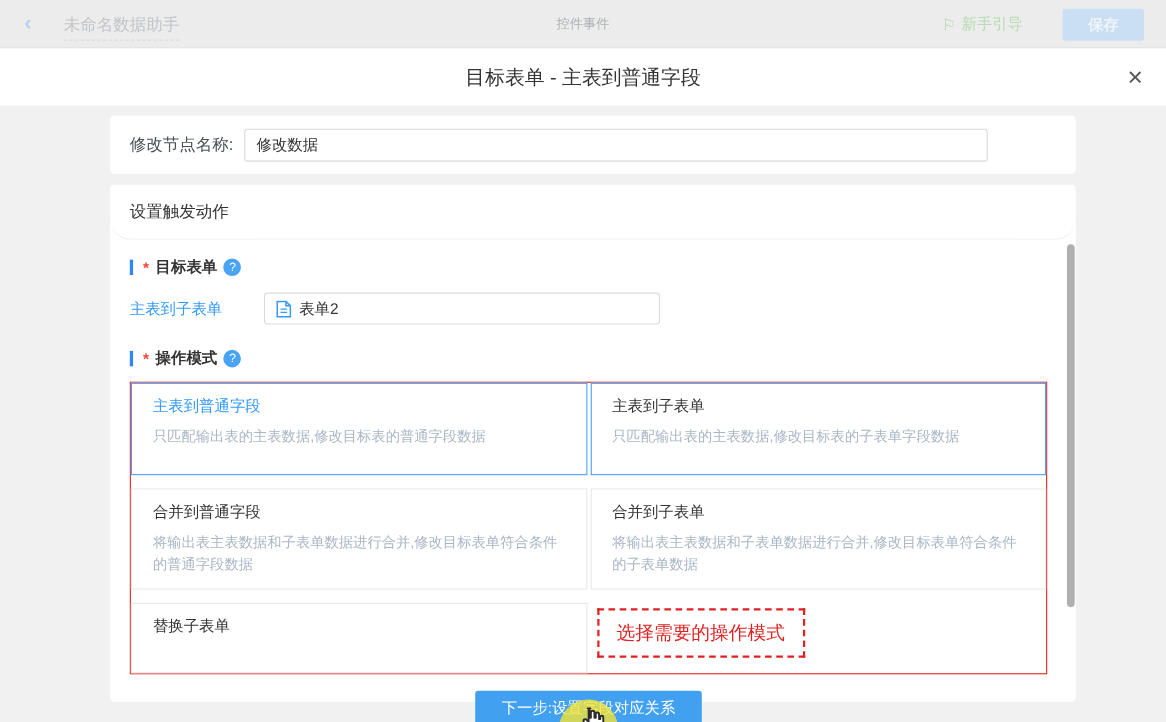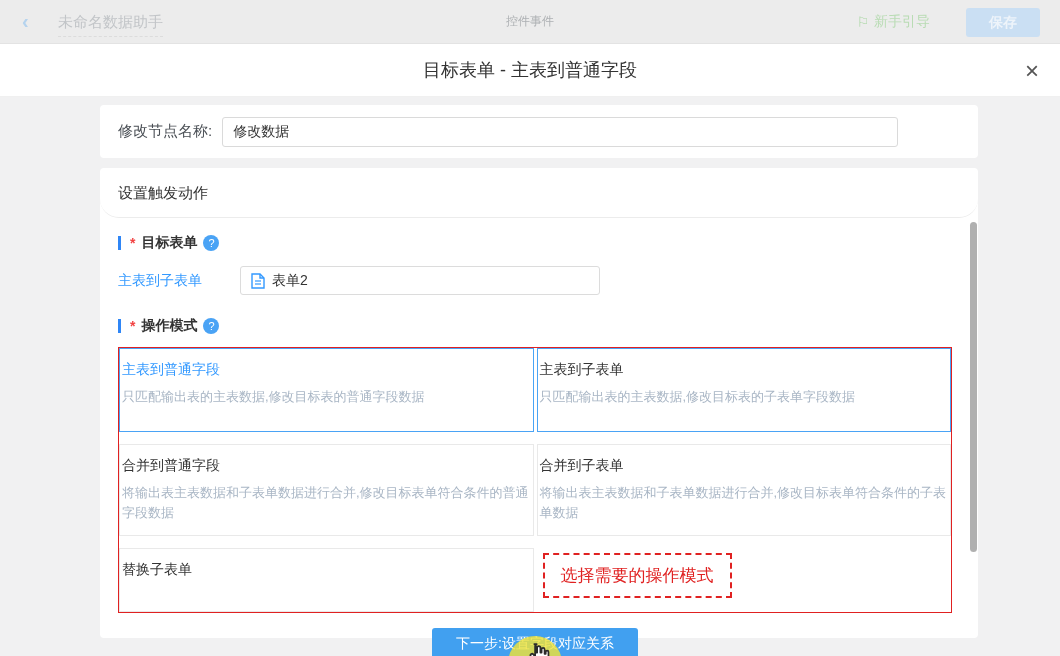--- a/index.html
+++ b/index.html
@@ -56,21 +56,21 @@
 
   .target-row { display:flex; align-items:center; margin:14px 0 22px 0; }
   .target-link { font-size:14px; color:#3399ff; width:122px; cursor:pointer; }
   .target-input { width:360px; height:29px; border:1px solid #dcdcdc; border-radius:3px;
     display:flex; align-items:center; gap:7px; padding:0 10px; font-size:14px; color:#333;
     background:#fff; cursor:pointer; }
 
   
   .mode-grid-wrap { border:1px solid #e02121; position:relative; width:834px; }
   .mode-grid { display:grid; grid-template-columns:1fr 1fr; column-gap:3px; row-gap:12px; }
-  .mode-cell { background:#fff; border:1px solid #e9e9e9; padding:12px 2px; min-height:80px; }
+  .mode-cell { background:#fff; border:1px solid #e9e9e9; padding:12px 19px; min-height:80px; }
   .mode-cell.row1 { border-color:#4aa3f5; min-height:84px; }
   .mode-cell.row3 { min-height:64px; }
   .mode-cell .m-title { font-size:14px; color:#333; margin-bottom:8px; cursor:pointer; }
   .mode-cell.selected .m-title { color:#3399ff; }
   .mode-cell .m-desc { font-size:13px; color:#a9b6c5; line-height:20px; }
   .mode-cell.empty { border:none; background:transparent; position:relative; }
   .annotation-box { position:absolute; left:6px; top:5px; border:2px dashed #e02121;
     background:#fff; color:#e02121; font-size:17px; padding:9px 16px; white-space:nowrap; }
 
   

